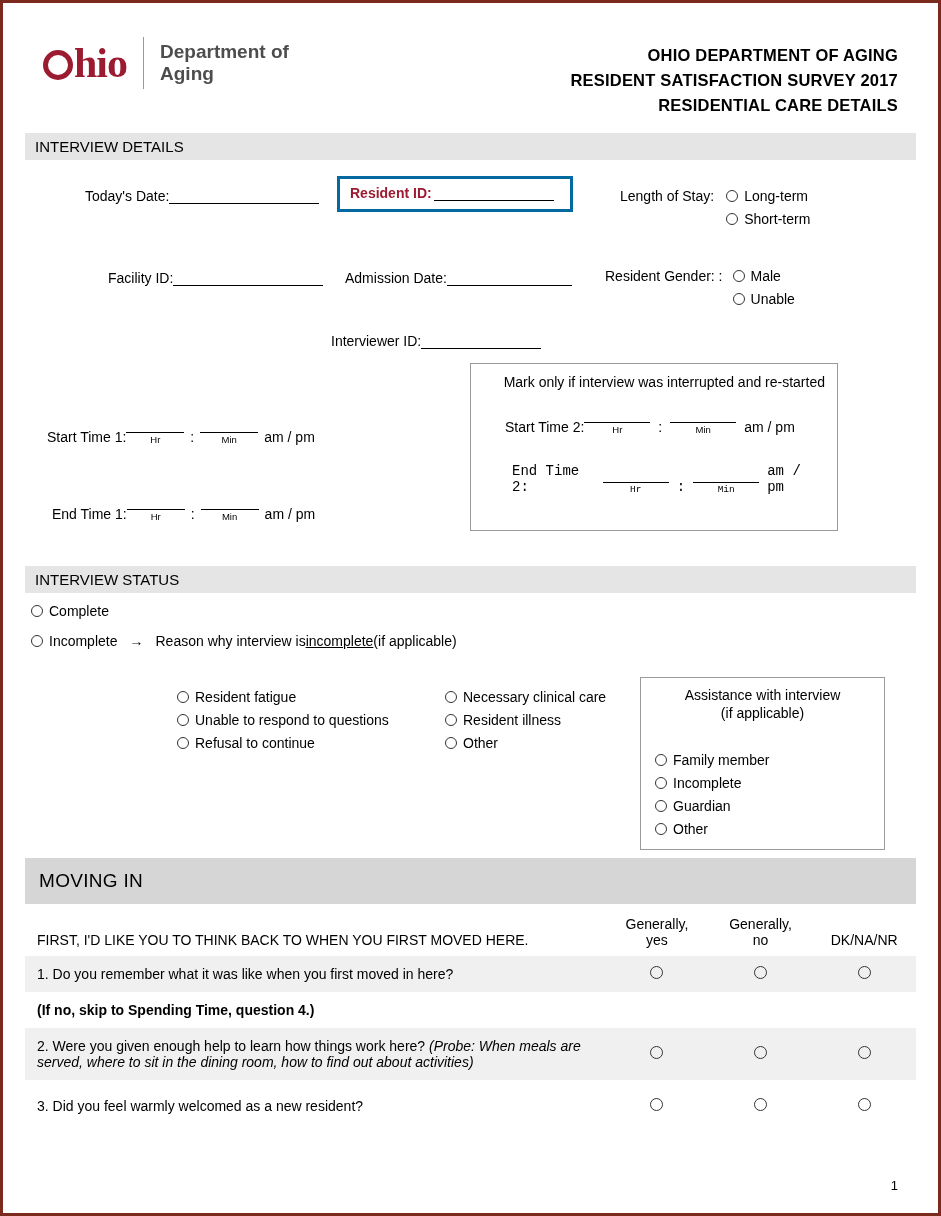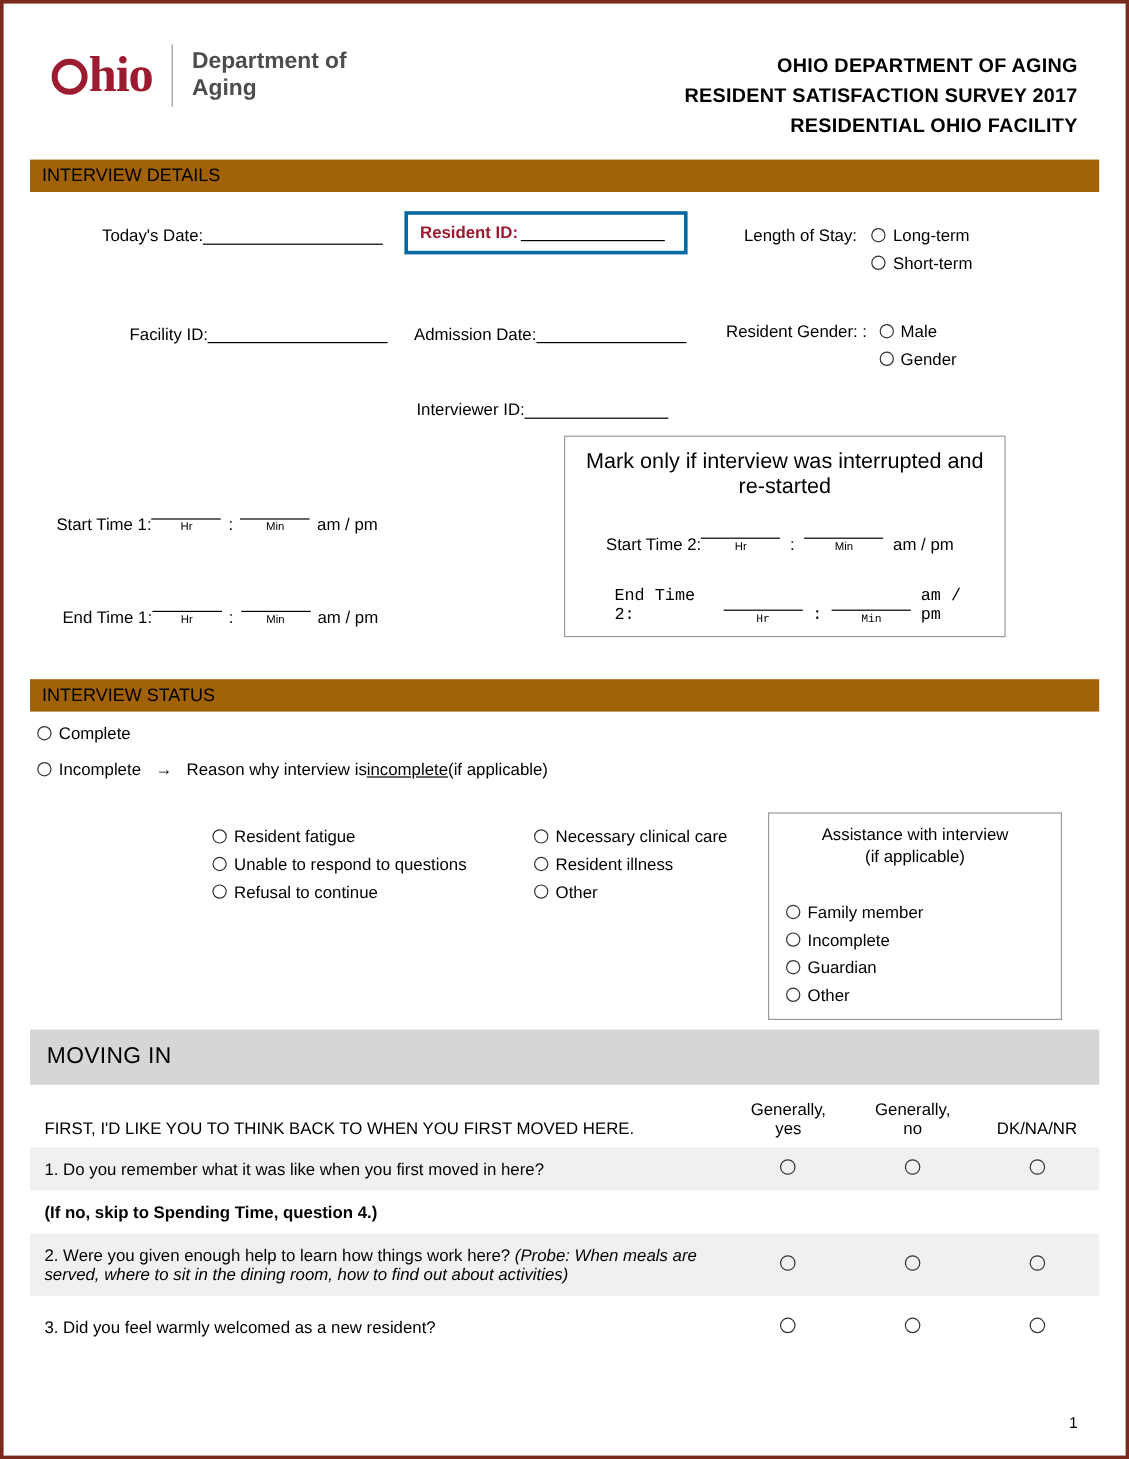--- a/index.html
+++ b/index.html
@@ -62,21 +62,21 @@
     text-align: right;
     font-size: 16.5px;
     font-weight: bold;
     line-height: 1.5;
     letter-spacing: .2px;
     padding-top: 6px;
   }
 
   
   .bar-light {
-    background: #a16207;
+    background: #e5e5e5;
     font-size: 15px;
     padding: 5px 10px;
     margin-top: 6px;
   }
   .bar-dark {
     background: #d6d6d6;
     font-size: 19px;
     padding: 12px 14px;
     margin-top: 30px;
     letter-spacing: .3px;
@@ -109,21 +109,21 @@
 
   .timegrp { position:absolute; font-size:14px; }
   .timerow { display:flex; align-items:flex-end; }
   .tiny { font-size: 9.5px; text-align:center; margin-top:1px; }
 
   .mark-box {
     position: absolute;
     border: 1px solid #9a9a9a;
     padding: 10px 12px 14px 12px;
   }
-  .mark-title { text-align:center; font-size: 18px; margin-bottom: 18px; }
+  .mark-title { text-align:right; font-size: 14px; margin-bottom: 18px; }
 
   
   .status { position: relative; height: 235px; font-size: 14px; padding-top: 10px; }
   .assist-box {
     position:absolute;
     border:1px solid #9a9a9a;
     padding: 8px 14px 12px 14px;
   }
   .assist-title { text-align:center; font-size:14px; line-height:1.3; margin-bottom: 29px; }
   .underline { text-decoration: underline; }
@@ -163,21 +163,21 @@
       <div class="logo-ohio"><span class="o-ring"></span><span>hio</span></div>
       <div class="logo-div"></div>
       <div class="logo-dept">
         <div>Department of</div>
         <div>Aging</div>
       </div>
     </div>
     <div class="title-block">
       <div>OHIO DEPARTMENT OF AGING</div>
       <div>RESIDENT SATISFACTION SURVEY 2017</div>
-      <div>RESIDENTIAL OHIO FACILITY</div>
+      <div>RESIDENTIAL CARE DETAILS</div>
     </div>
   </div>
 
   <div class="bar-light">INTERVIEW DETAILS</div>
 
   <div class="details">
 
     <div class="fld" style="left:60px; top:28px;">
       <span class="fld-label">Today's Date:</span>
       <span class="line" style="width:150px;"></span>
@@ -217,27 +217,27 @@
     <div style="position:absolute; left:580px; top:108px;">
       <div style="display:flex; align-items:flex-start;">
         <span style="white-space:nowrap; margin-right:10px;">Resident Gender: :</span>
         <div>
           <div class="opt">
                 <span class="radio"></span>
                 <span>Male</span>
               </div>
           <div class="opt">
                 <span class="radio"></span>
-                <span>Gender</span>
+                <span>Unable</span>
               </div>
         </div>
       </div>
     </div>
 
-    <div class="fld" style="left:322px; top:173px;">
+    <div class="fld" style="left:306px; top:173px;">
       <span class="fld-label">Interviewer ID:</span>
       <span class="line" style="width:120px;"></span>
     </div>
 
     <div class="timegrp" style="left:22px; top:258px;">
       <div class="timerow">
         <span>Start Time 1:</span>
         <span>
           <span class="line" style="display:block; width:58px;"></span>
           <span class="tiny" style="display:block;">Hr</span>

